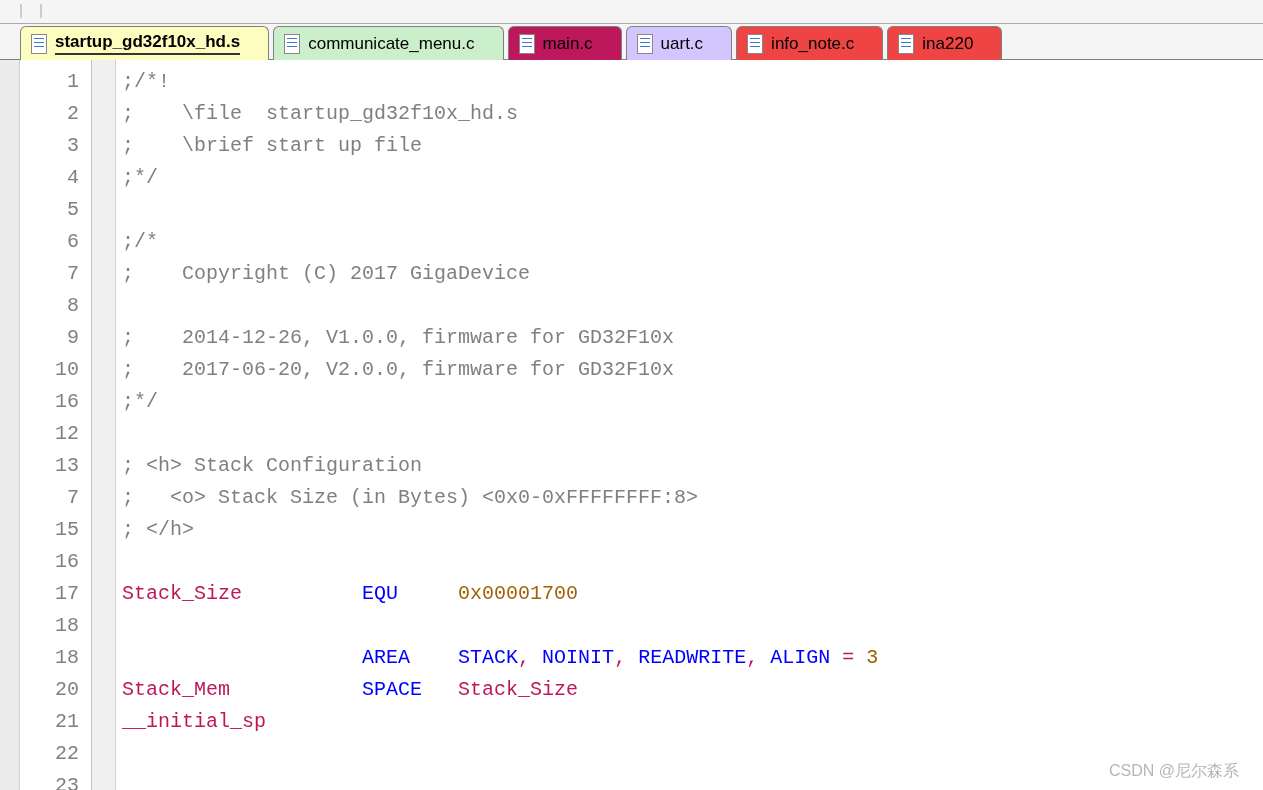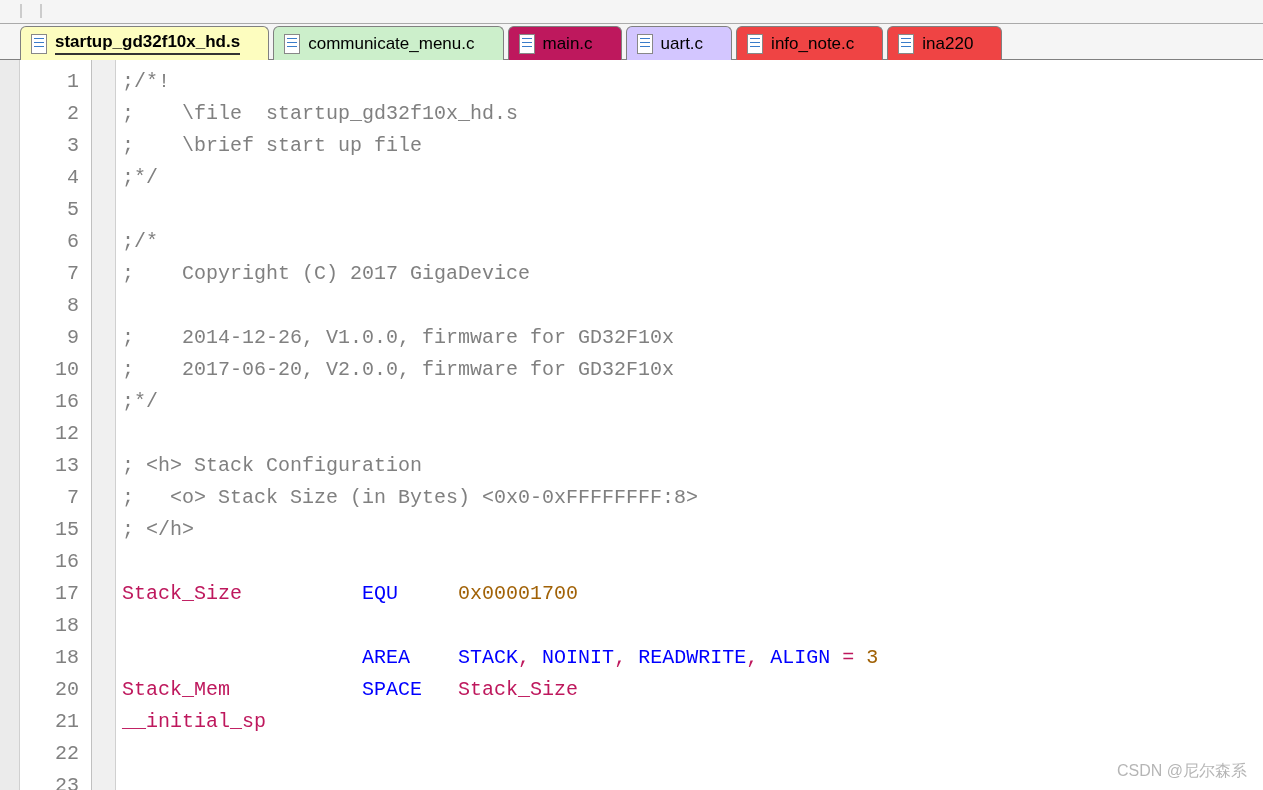--- a/index.html
+++ b/index.html
@@ -116,21 +116,21 @@
     font-size: 20px;
     color: #222;
   }
   .code .line { height: 32px; }
   .g  { color: #808080; }
   .kw { color: #0000ff; margin-top: 8px; }
   .nm { color: #a16207; }
   .id { color: #be185d; }
   .watermark {
     position: fixed;
-    right: 16px;
+    right: 24px;
     bottom: 8px;
     font-family: Arial, sans-serif;
     font-size: 16px;
     color: rgba(120,120,120,0.55);
     pointer-events: none;
   }
 </style>
 </head>
 <body>
 

